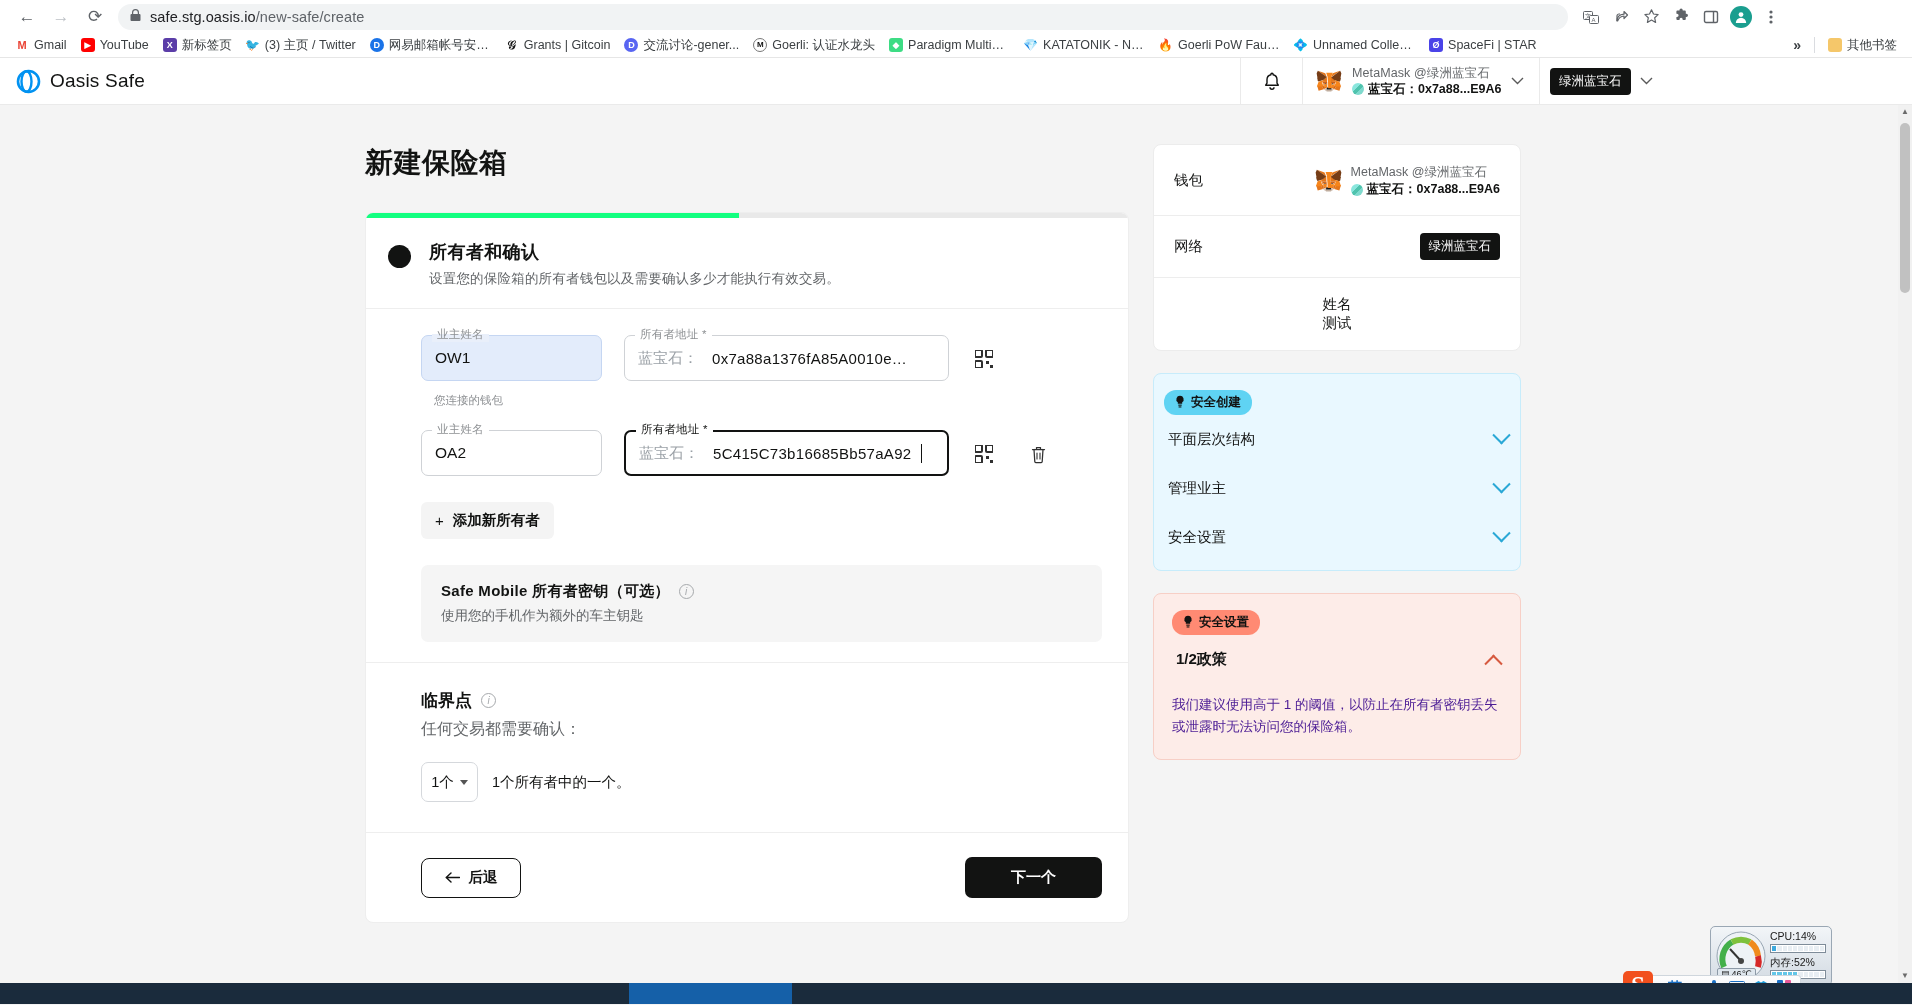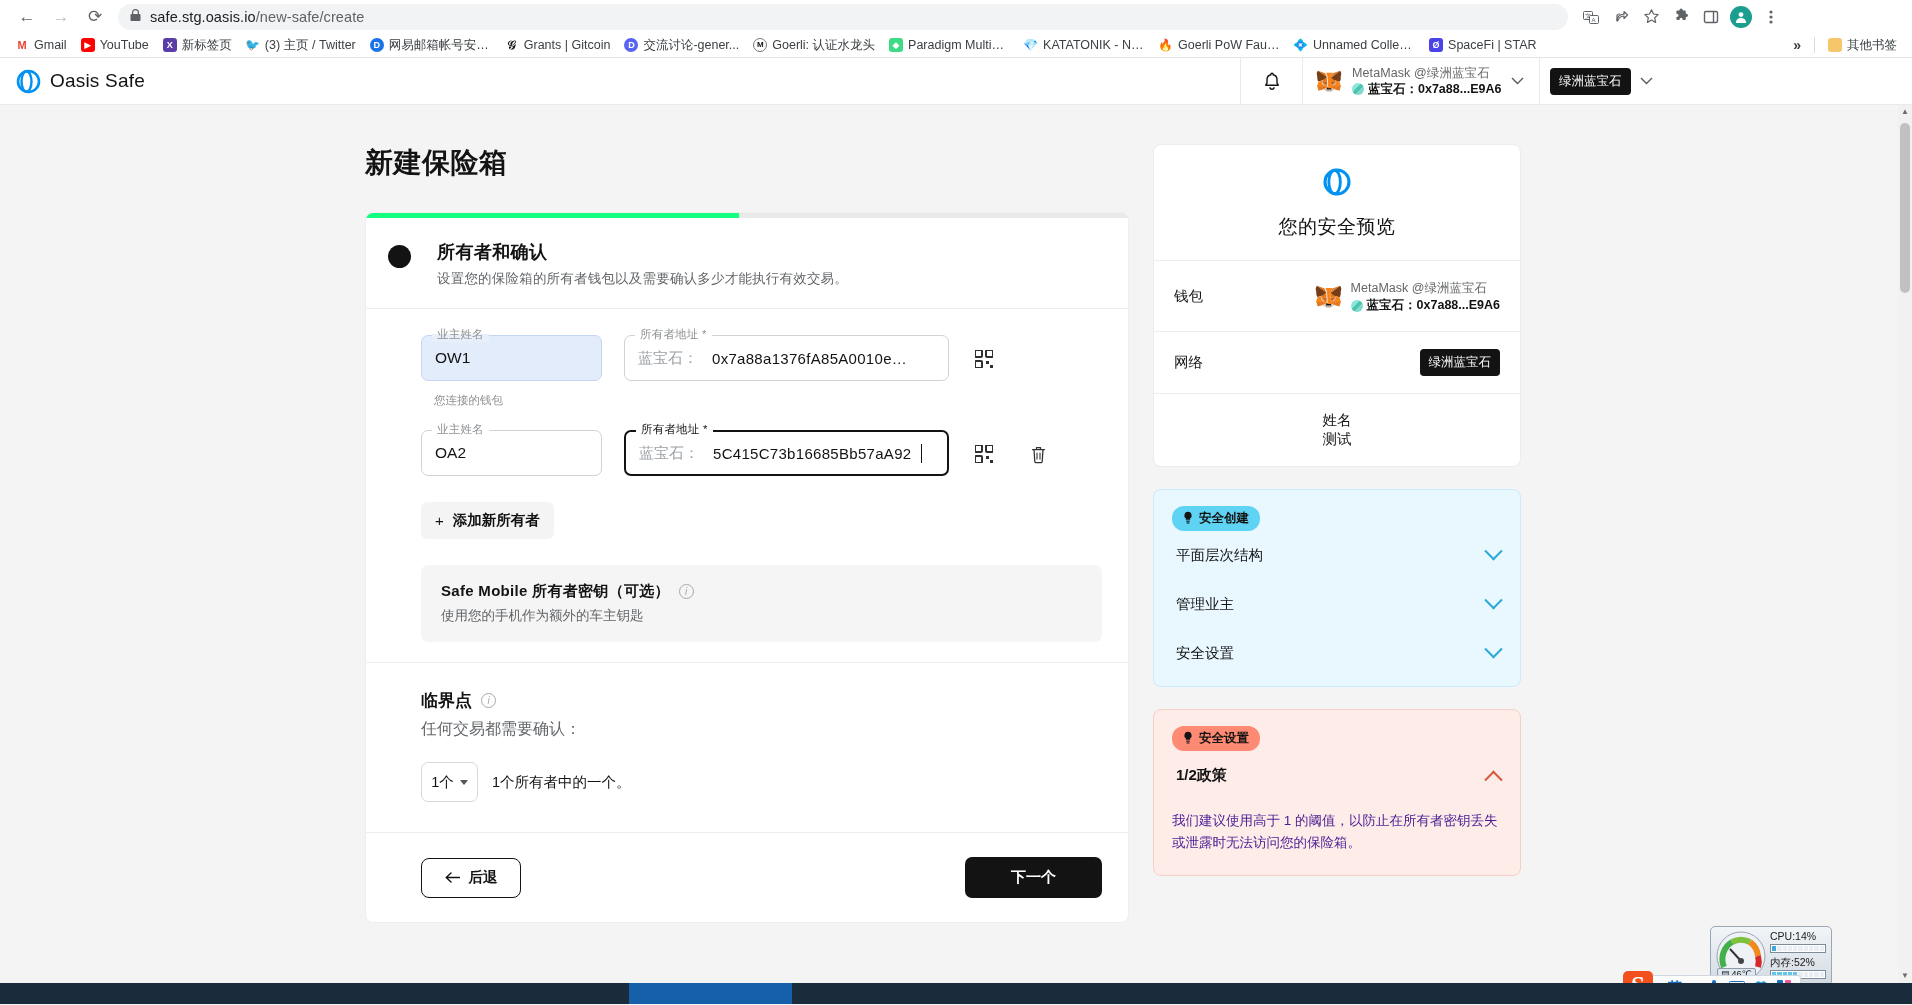--- a/index.html
+++ b/index.html
@@ -99,21 +99,21 @@
   #page-title { font-size:28px; font-weight:bold; color:#121312; margin-bottom:30px; letter-spacing:.5px;}
 
   #main-card {
     width:764px; background:#fff; border-radius:8px; overflow:hidden;
     border:1px solid #eeeeee;
   }
   #progress-track { height:5px; background:#e9e9e9; }
   #progress-fill { height:5px; background:#12ff80; width:49%; }
 
   .card-head {
-    display:flex; gap:26px; padding:22px 26px 20px 22px; border-bottom:1px solid #eeeeee;
+    display:flex; gap:18px; padding:22px 26px 20px 22px; border-bottom:1px solid #eeeeee;
   }
   .step-dot {
     width:23px;height:23px;border-radius:50%;background:#121312;flex:none;margin-top:5px;
   }
   .card-head h2 { font-size:18px; color:#121312; margin-bottom:6px; letter-spacing:.4px;}
   .card-head p { font-size:13.5px; color:#636669; letter-spacing:.2px;}
 
   .card-body { padding:26px 26px 20px 55px; border-bottom:1px solid #eeeeee; }
 
   .owner-row { display:flex; align-items:flex-start; gap:22px; margin-bottom:12px;}
@@ -202,21 +202,21 @@
   }
   .prow:last-child { border-bottom:none;flex-direction:column; }
   .prow .k { font-size:14.5px; color:#121312; }
   .prow .v { font-size:14.5px; color:#121312; }
   .wal-v { display:flex; align-items:center; gap:9px; }
   .wal-v .fox { width:27px;height:25px;flex:none; }
   .wal-v .l1 { font-size:12.5px;color:#636669; }
   .wal-v .l2 { font-size:12.5px;color:#121312;font-weight:bold;display:flex;align-items:center;gap:4px; }
 
   #tip-blue {
-    background:#e9f8ff; border:1px solid #c7ecfb; border-radius:8px; padding:16px 18px 8px;
+    background:#e9f8ff; border:1px solid #c7ecfb; border-radius:8px; padding:16px 10px 8px;
   }
   .tag {
     display:inline-flex; align-items:center; gap:6px; border-radius:12px;
     font-size:12.5px; font-weight:bold; padding:4px 11px; color:#121312;
   }
   .tag.blue { background:#5fd3f3; }
   .tag.red { background:#ff8a73; }
   .acc {
     display:flex; align-items:center; justify-content:space-between;
     padding:15px 2px 15px 4px; font-size:14.5px; color:#121312;
@@ -594,27 +594,20 @@
           <div id="next-btn">
             <span>下一个</span>
           </div>
         </div>
       </div>
     </div>
 
     <div id="side">
 
       <div class="side-card">
-        <div id="preview-head">
-          <svg width="30" height="30" viewBox="0 0 25 25">
-            <circle cx="12.5" cy="12.5" r="10" fill="none" stroke="#0192f1" stroke-width="2.6"></circle>
-            <ellipse cx="10.5" cy="12.5" rx="4.8" ry="9.8" fill="none" stroke="#0192f1" stroke-width="2.4"></ellipse>
-          </svg>
-          <div class="title">您的安全预览</div>
-        </div>
 
         <div class="prow">
           <span class="k">钱包</span>
           <span class="wal-v">
             <svg class="fox" viewBox="0 0 30 28">
               <path d="M28 2l-10.6 7.6 2-4.6z" fill="#e2761b"></path>
                 <path d="M2 2l10.5 7.7-1.9-4.7z" fill="#e4761b"></path>
               <path d="M24 19.3l-2.8 4.3 6 1.7 1.7-5.9z" fill="#e4761b"></path>
                 <path d="M1.2 19.4L2.9 25.3l6-1.7-2.8-4.3z" fill="#e4761b"></path>
               <path d="M8.5 12.4L6.8 15l5.9.3-.2-6.4z" fill="#e4761b"></path>

